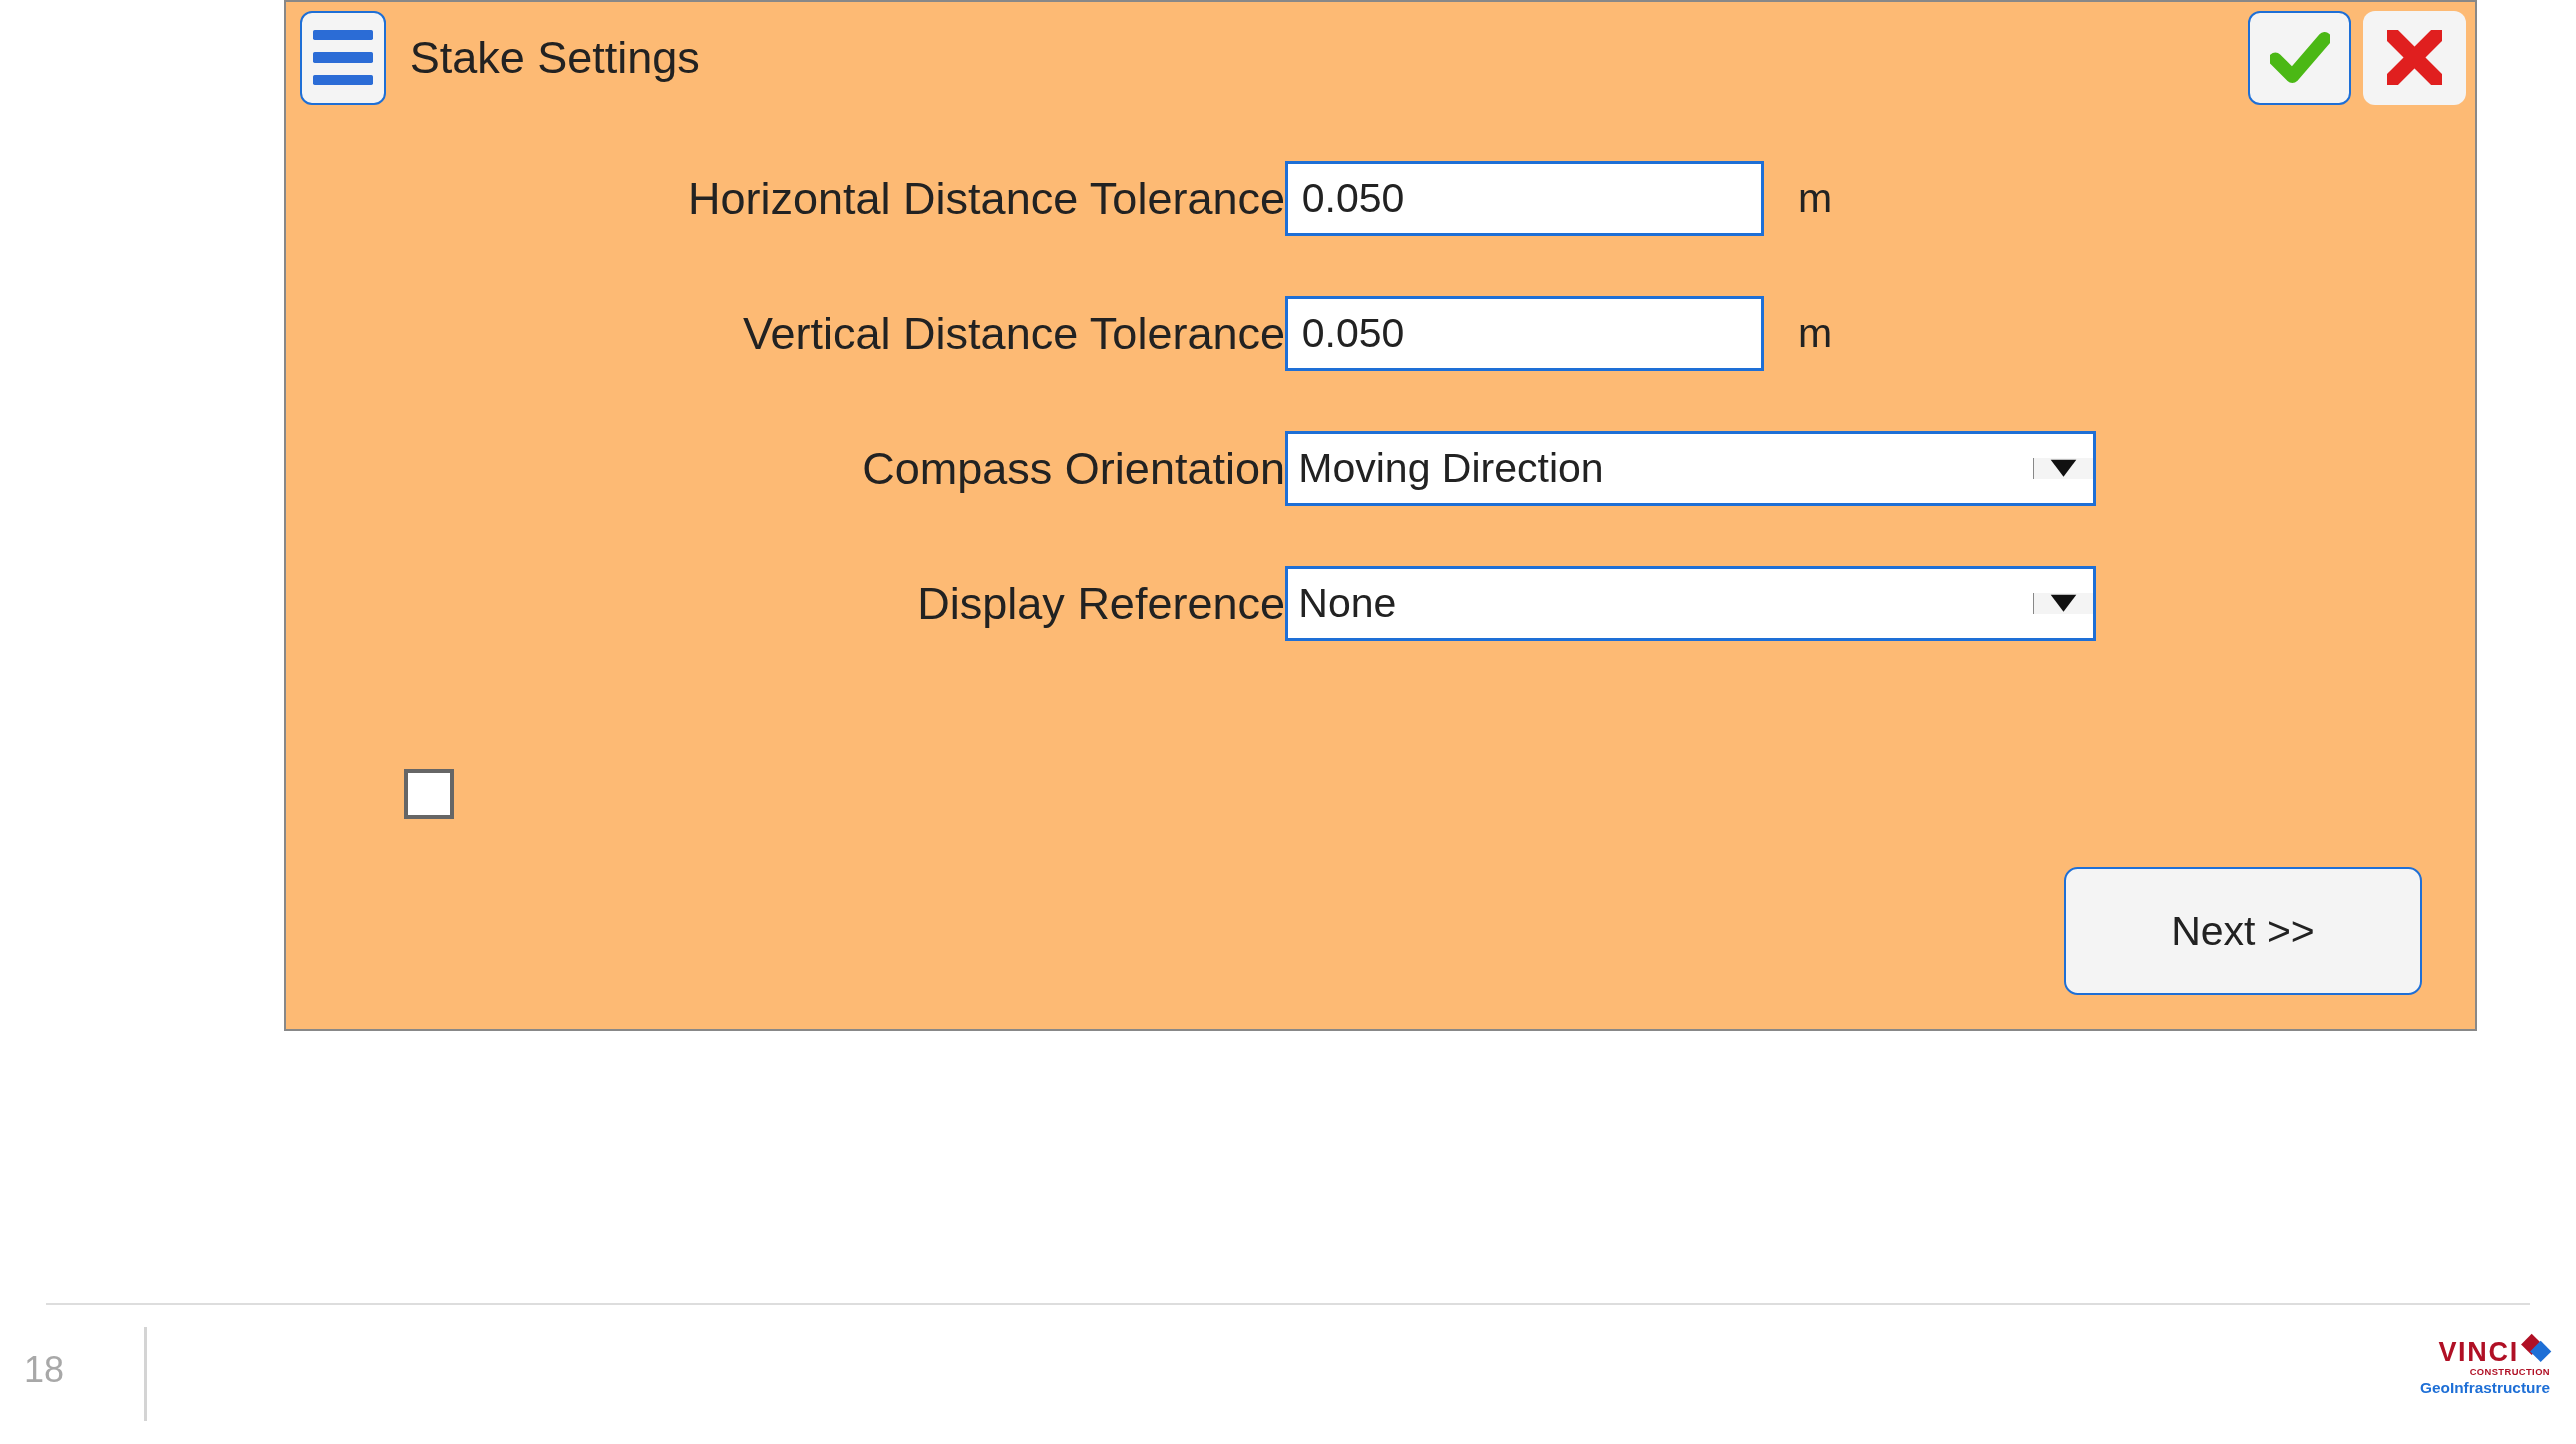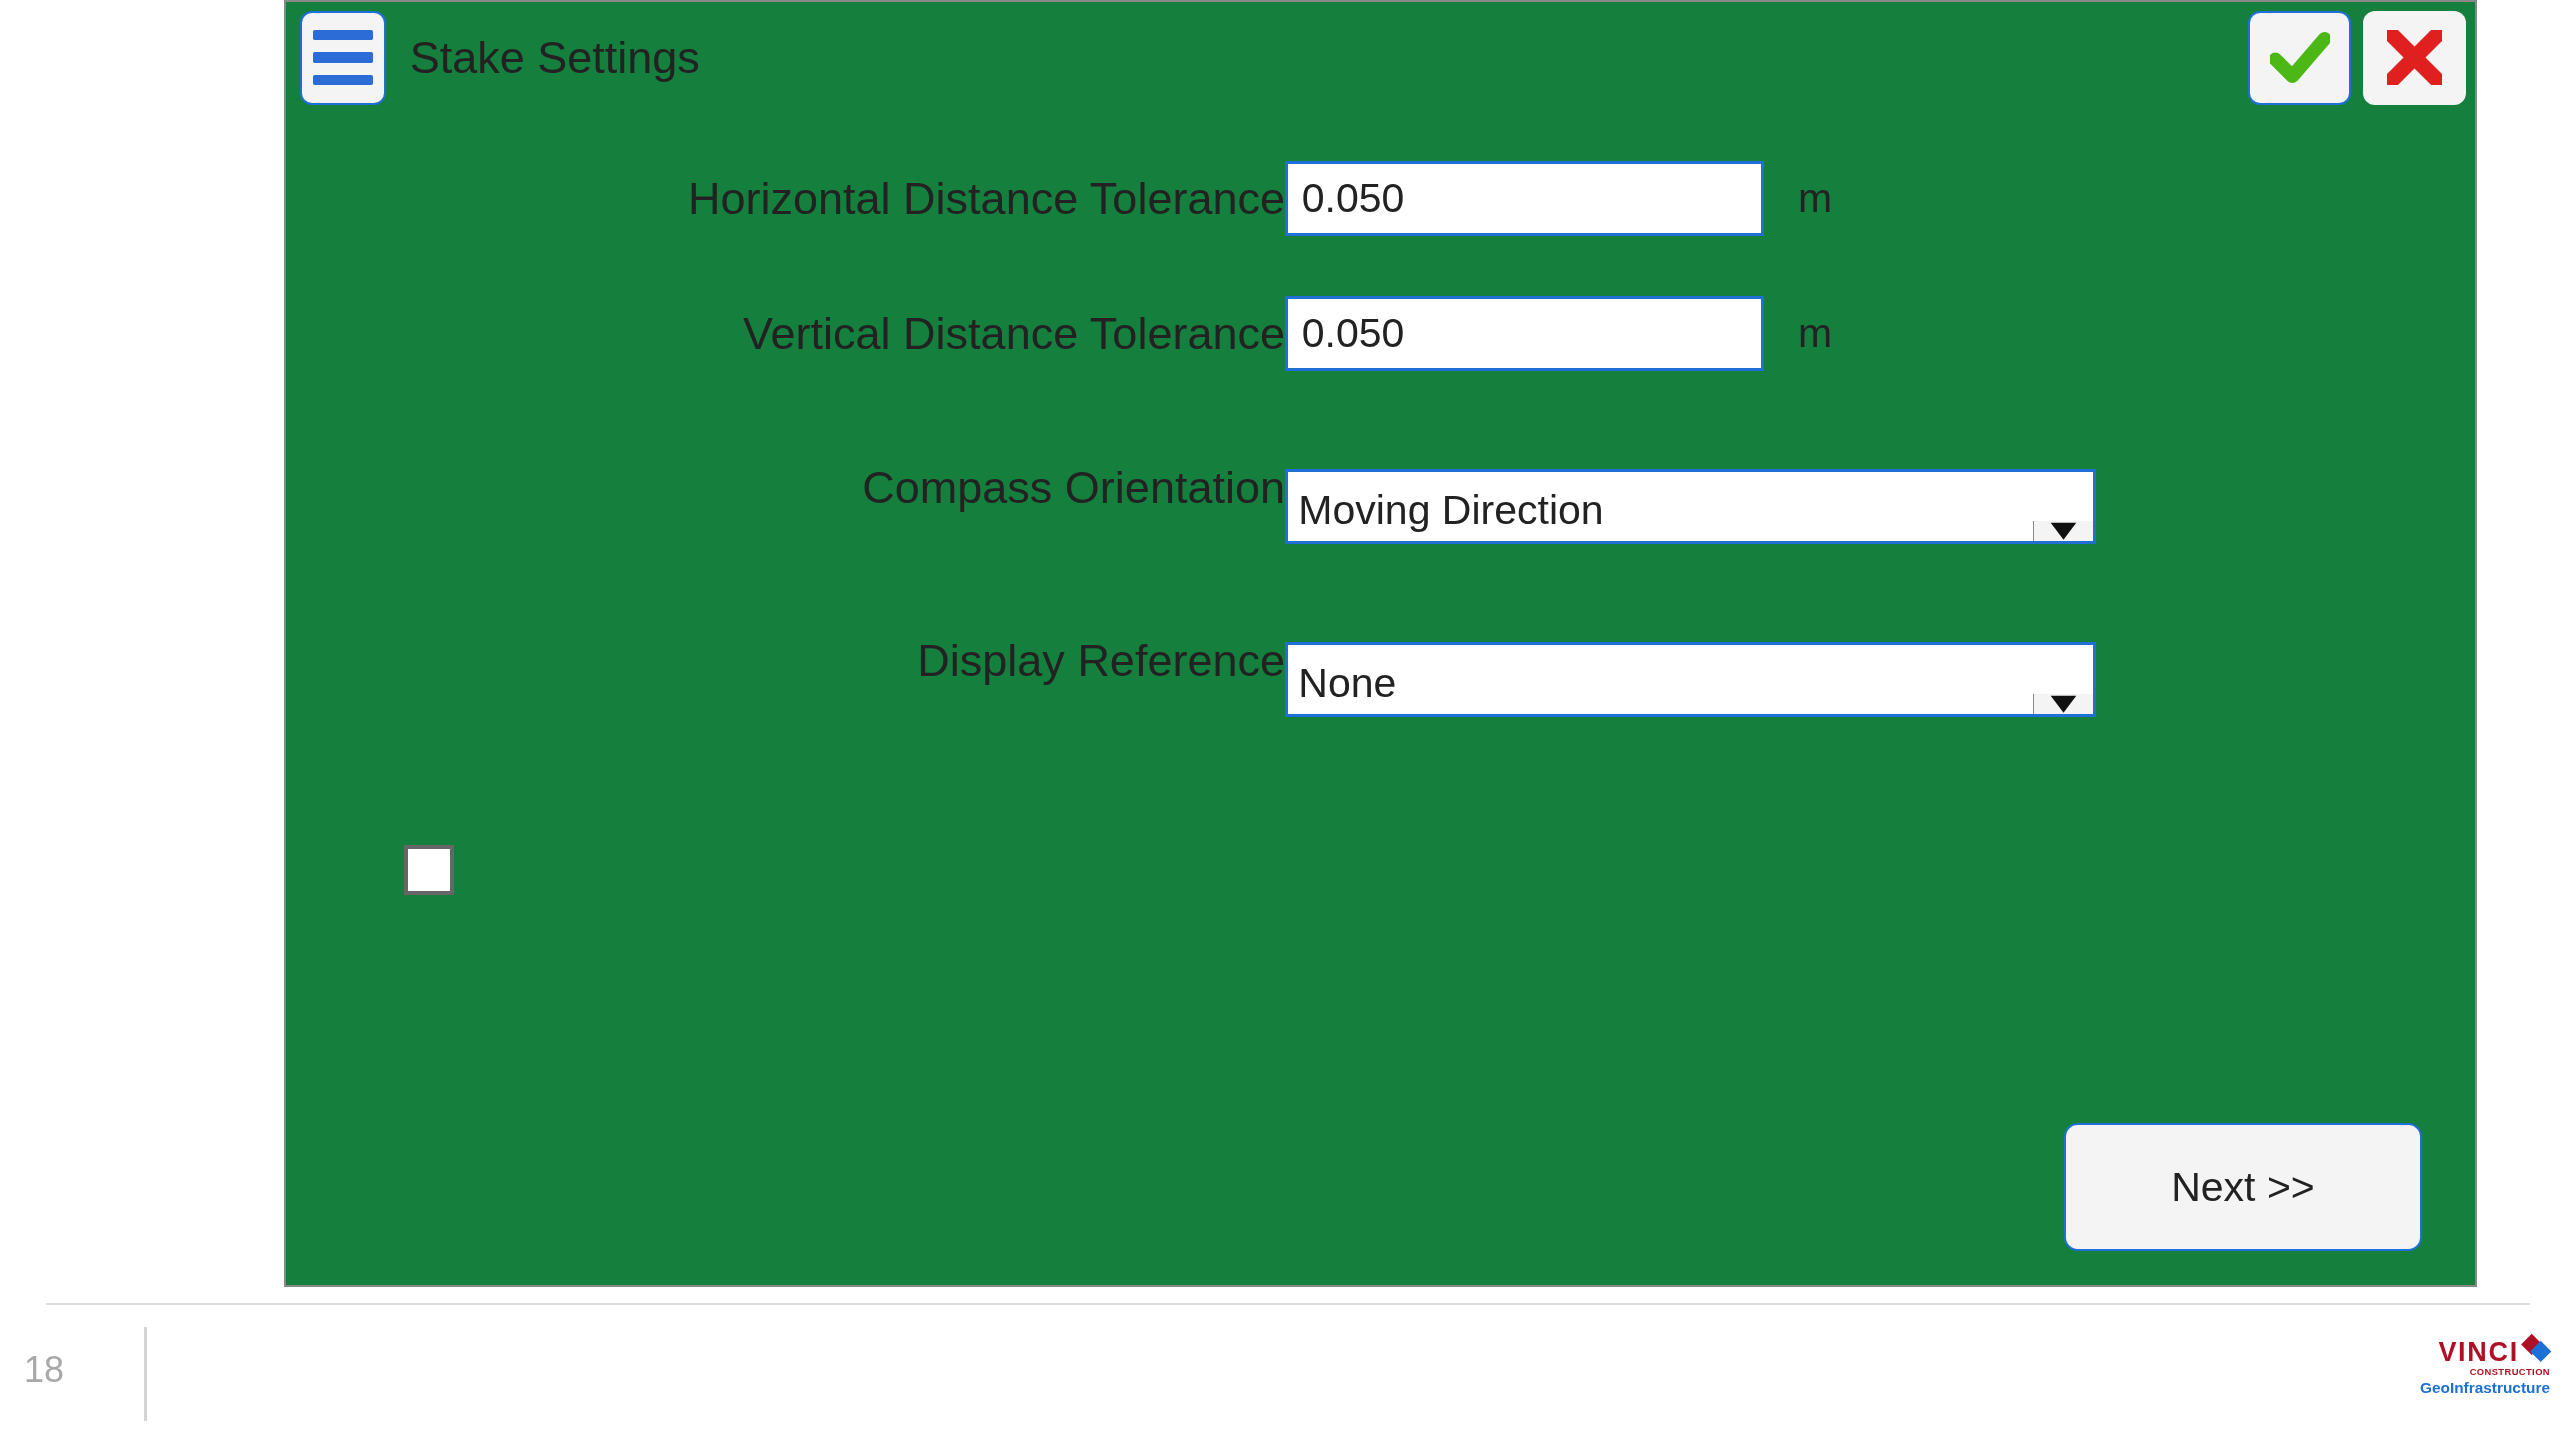--- a/index.html
+++ b/index.html
@@ -13,23 +13,23 @@
     .slide {
       width: 2576px;
       height: 1445px;
       position: relative;
     }
     .dialog {
       position: absolute;
       left: 284px;
       top: 0;
       width: 2193px;
-      height: 1287px;
+      height: 1031px;
       border: 2.6px solid #888;
-      background: #15803d;
+      background: #fdba74;
     }
     .dialog-header {
       display: flex;
       align-items: center;
       padding: 8.6px 13.7px;
       gap: 24px;
     }
     .hamburger-btn {
       width: 86px;
       height: 94px;
@@ -100,26 +100,25 @@
       padding: 3.4px 13.7px;
       font-family: inherit;
     }
     .unit {
       font-size: 41px;
       color: #222;
       margin-left: 34px;
     }
     .select-wrap {
       display: flex;
-      align-items: flex-end;
+      align-items: center;
       width: 811px;
       height: 75px;
       border: 3.4px solid #1e6fd6;
       background: #fff;
-      margin-top: 38px;
     }
     .select-value {
       flex: 1;
       font-size: 41px;
       color: #222;
       padding: 6.8px 10.3px;
       display: flex;
       align-items: center;
     }
     .select-arrow {

